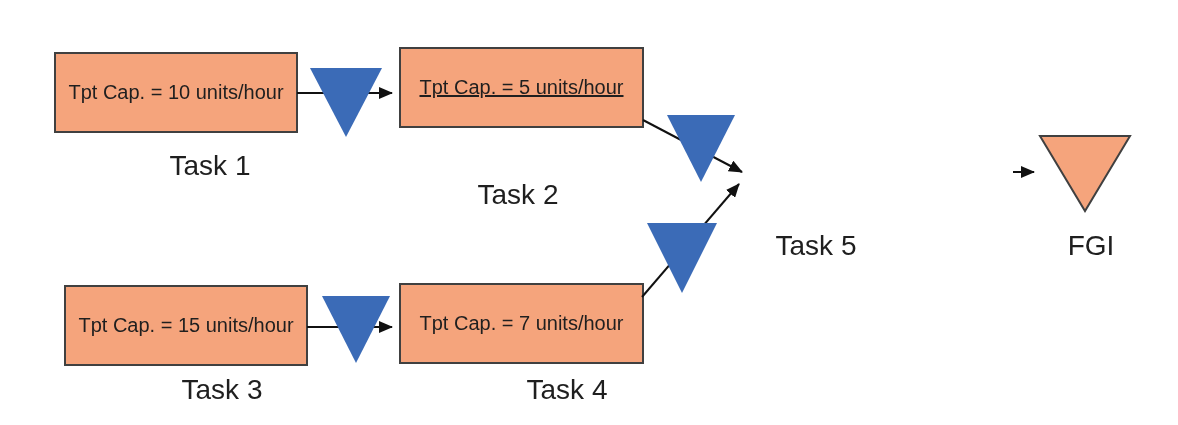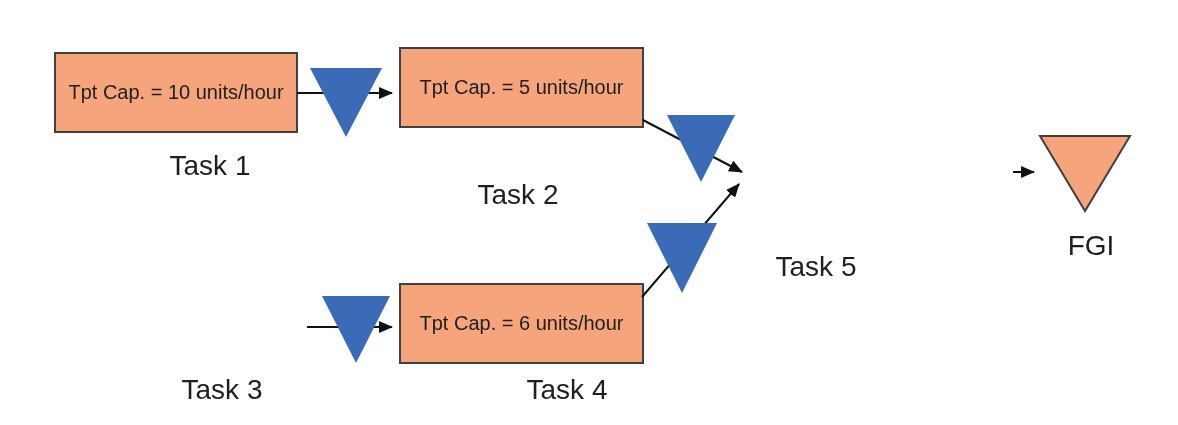--- a/index.html
+++ b/index.html
@@ -28,29 +28,29 @@
     white-space: nowrap;
   }
   .task-label, .fgi-label {
     position: absolute;
     transform: translateX(-50%);
     font-size: 28px;
     color: var(--text-color);
     white-space: nowrap;
   }
   #box-task-1 { left: 54px;  top: 52px;  width: 244px; height: 81px; }
-  #box-task-2 { left: 399px; top: 47px;  width: 245px; height: 81px; }
+  #box-task-2 { left: 399px; top: 47px;  width: 245px; height: 81px; text-decoration: underline; }
   #box-task-3 { left: 64px;  top: 285px; width: 244px; height: 81px; }
   #box-task-4 { left: 399px; top: 283px; width: 245px; height: 81px; }
   #box-task-5 { left: 749px; top: 133px; width: 245px; height: 80px; }
   #label-task-1 { left: 210px;  top: 150px; }
   #label-task-2 { left: 518px;  top: 147px; margin-top: 32px; }
   #label-task-3 { left: 222px;  top: 374px; }
   #label-task-4 { left: 567px;  top: 374px; }
-  #label-task-5 { left: 816px;  top: 230px; margin-top: 21px; }
+  #label-task-5 { left: 816px;  top: 230px; }
   #label-fgi    { left: 1091px; top: 230px; }
   svg.overlay {
     position: absolute;
     left: 0; top: 0;
     width: 1178px;
     height: 425px;
     pointer-events: none;
   }
   svg.overlay line {
     stroke: var(--arrow-color);
@@ -63,22 +63,25 @@
 <body>
 
 <div class="canvas">
 
   <div class="task-box" id="box-task-1">
     <span>Tpt Cap. = 10 units/hour</span>
   </div>
   <div class="task-box" id="box-task-2">
     <span>Tpt Cap. = 5 units/hour</span>
   </div>
+  <div class="task-box" id="box-task-3">
+    <span>Tpt Cap. = 15 units/hour</span>
+  </div>
   <div class="task-box" id="box-task-4">
-    <span>Tpt Cap. = 6 units/hour</span>
+    <span>Tpt Cap. = 7 units/hour</span>
   </div>
 
   <div class="task-label" id="label-task-1">Task 1</div>
   <div class="task-label" id="label-task-2">Task 2</div>
   <div class="task-label" id="label-task-3">Task 3</div>
   <div class="task-label" id="label-task-4">Task 4</div>
   <div class="task-label" id="label-task-5">Task 5</div>
   <div class="fgi-label" id="label-fgi">FGI</div>
 
   <svg class="overlay" viewBox="0 0 1178 425" xmlns="http://www.w3.org/2000/svg">

